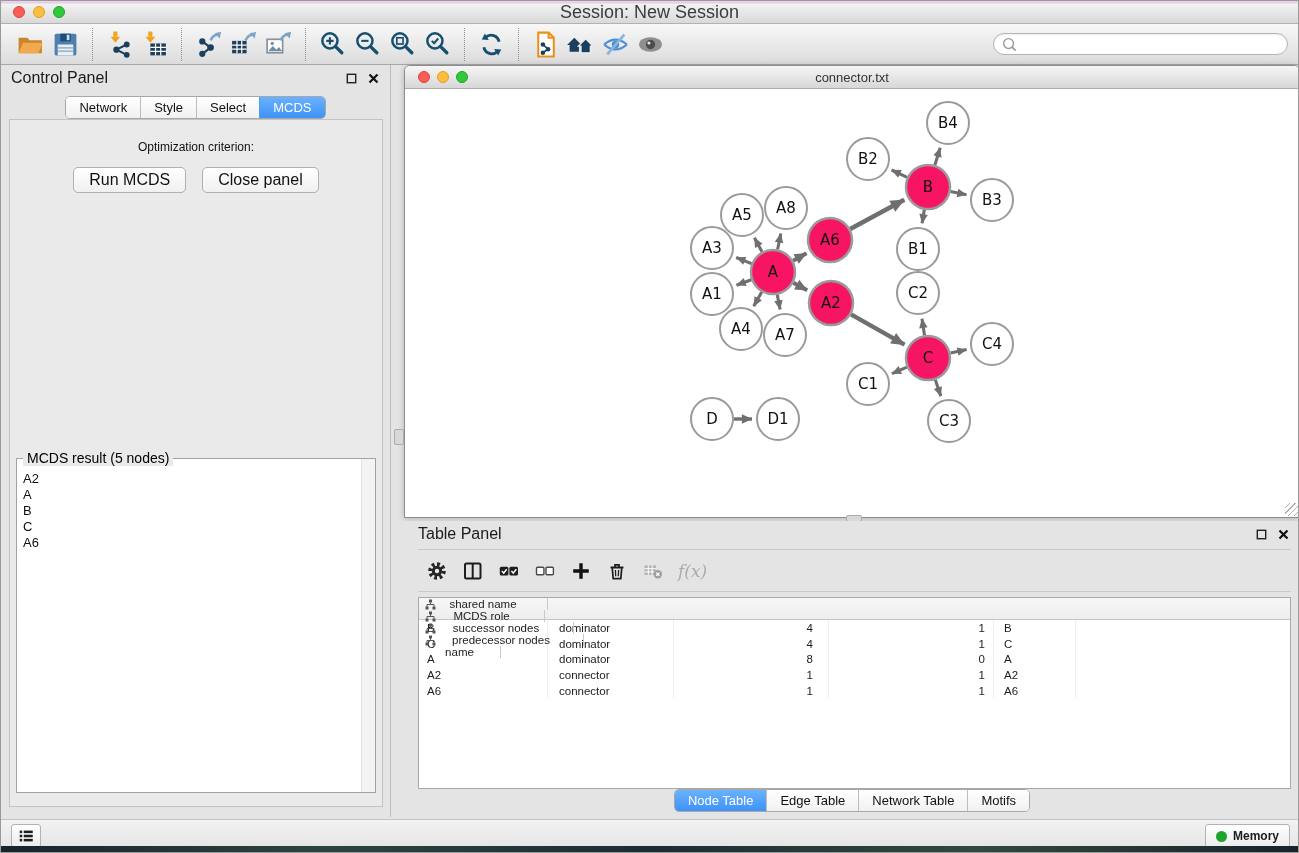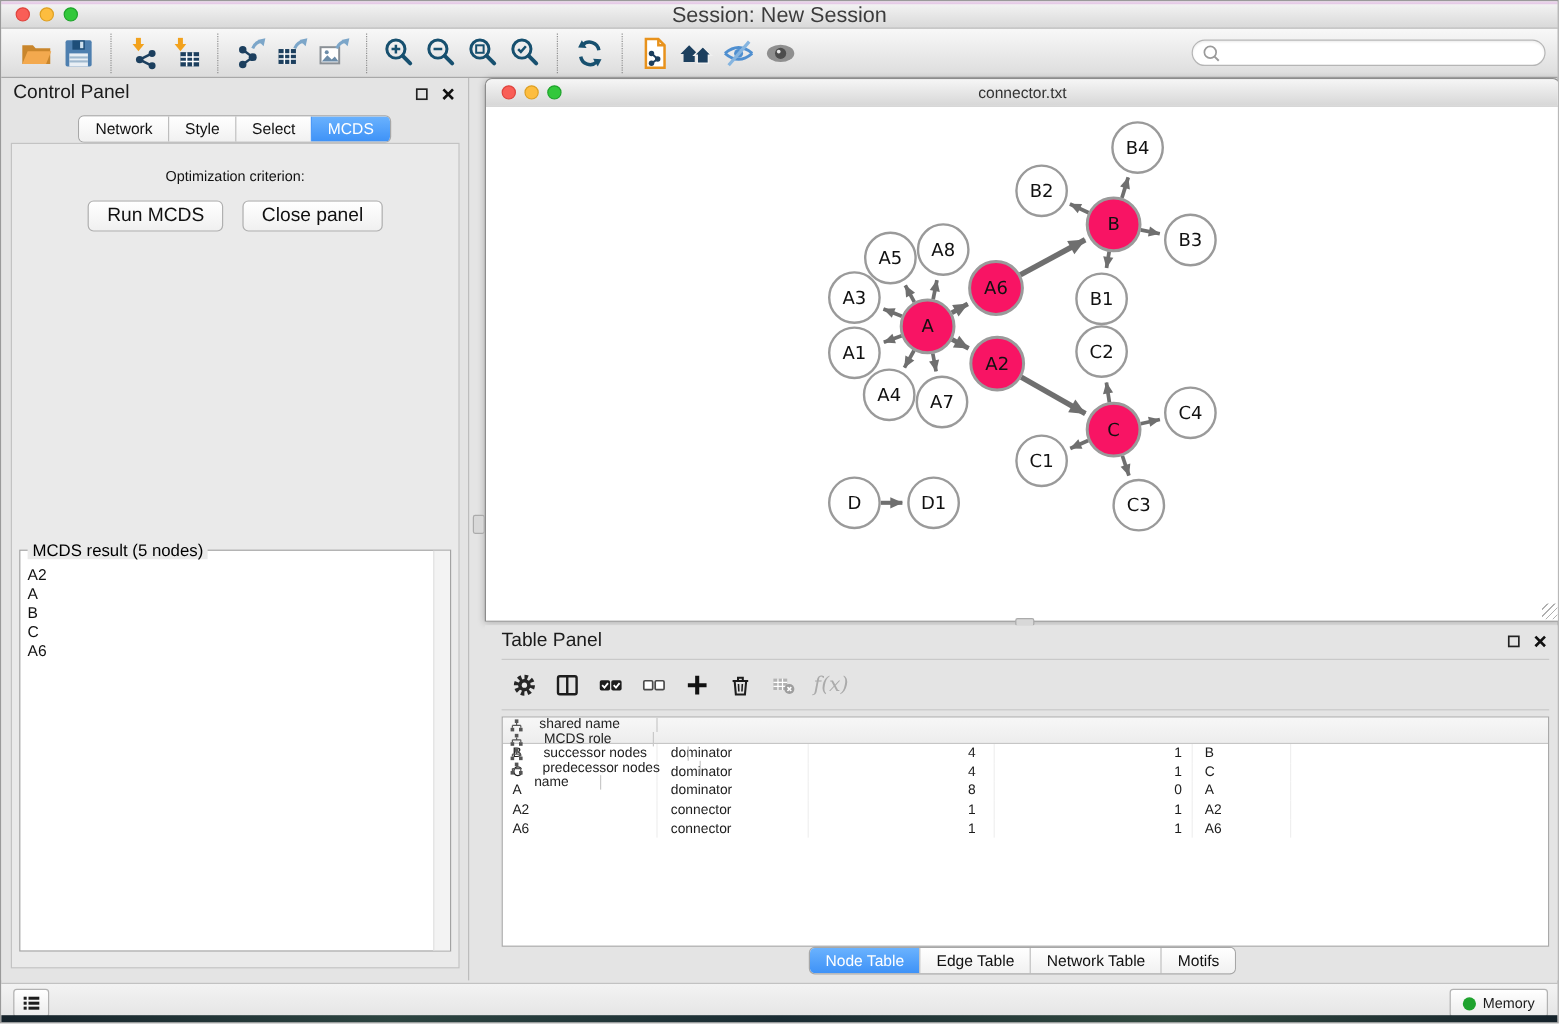--- a/index.html
+++ b/index.html
@@ -83,21 +83,21 @@
   .th{position:relative;display:flex;align-items:center;justify-content:center;border-right:1px solid #c9c9c9;
     box-sizing:border-box;color:#222;cursor:pointer;}
   .th svg{position:absolute;left:6px;width:11px;height:11px;}
   .th.fill{flex:1;border-right:none;}
   .tr{display:flex;height:15.7px;align-items:center;cursor:default;}
   .td{box-sizing:border-box;border-right:1px solid #efefef;height:100%;display:flex;align-items:center;overflow:hidden;}
   .td.fill{flex:1;border-right:none;}
   .tbl-tabs{position:absolute;left:0;right:0;top:268px;display:flex;justify-content:center;}
   
   .status{position:absolute;left:0;right:0;top:818px;height:29px;background:linear-gradient(#f3f3f3,#e4e4e4);
-    border-top:1px solid #c2c2c2;}
+    border-top:1px solid #c2c2c2;font-weight:bold;}
   .list-btn{position:absolute;left:10px;top:4px;width:28px;height:22px;border:1px solid #b2b2b2;border-radius:3px;
     background:linear-gradient(#fff,#ececec);display:flex;align-items:center;justify-content:center;cursor:pointer;}
   .mem-btn{position:absolute;right:8px;top:4px;height:22px;border:1px solid #b2b2b2;border-radius:3px;
     background:linear-gradient(#fff,#ececec);display:flex;align-items:center;padding:0 10px;font-size:12px;gap:6px;cursor:pointer;}
   .mem-dot{width:11px;height:11px;border-radius:50%;background:#1FA32E;}
   .wallpaper{position:absolute;left:0;right:0;bottom:0;height:6px;
     background:linear-gradient(90deg,#16232b,#2c4440 25%,#1a2c33 50%,#31493f 75%,#16232b);}
 </style>
 </head>
 <body>

